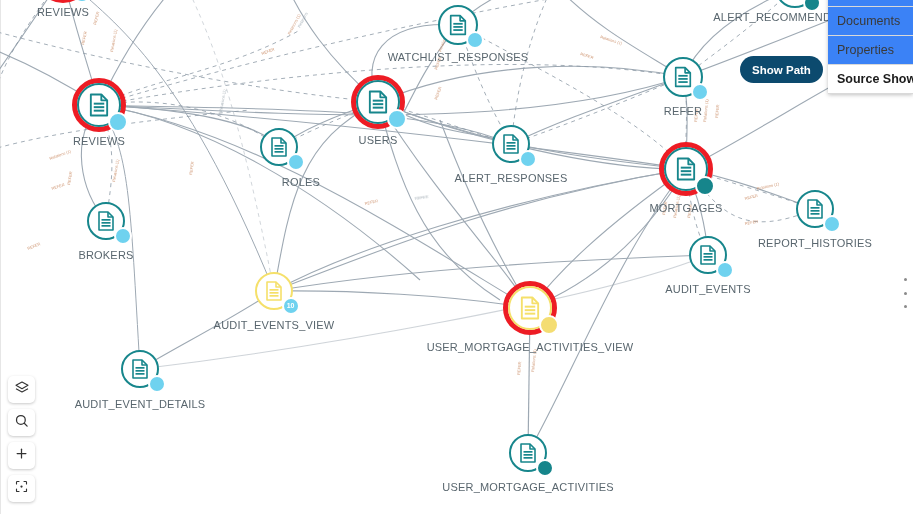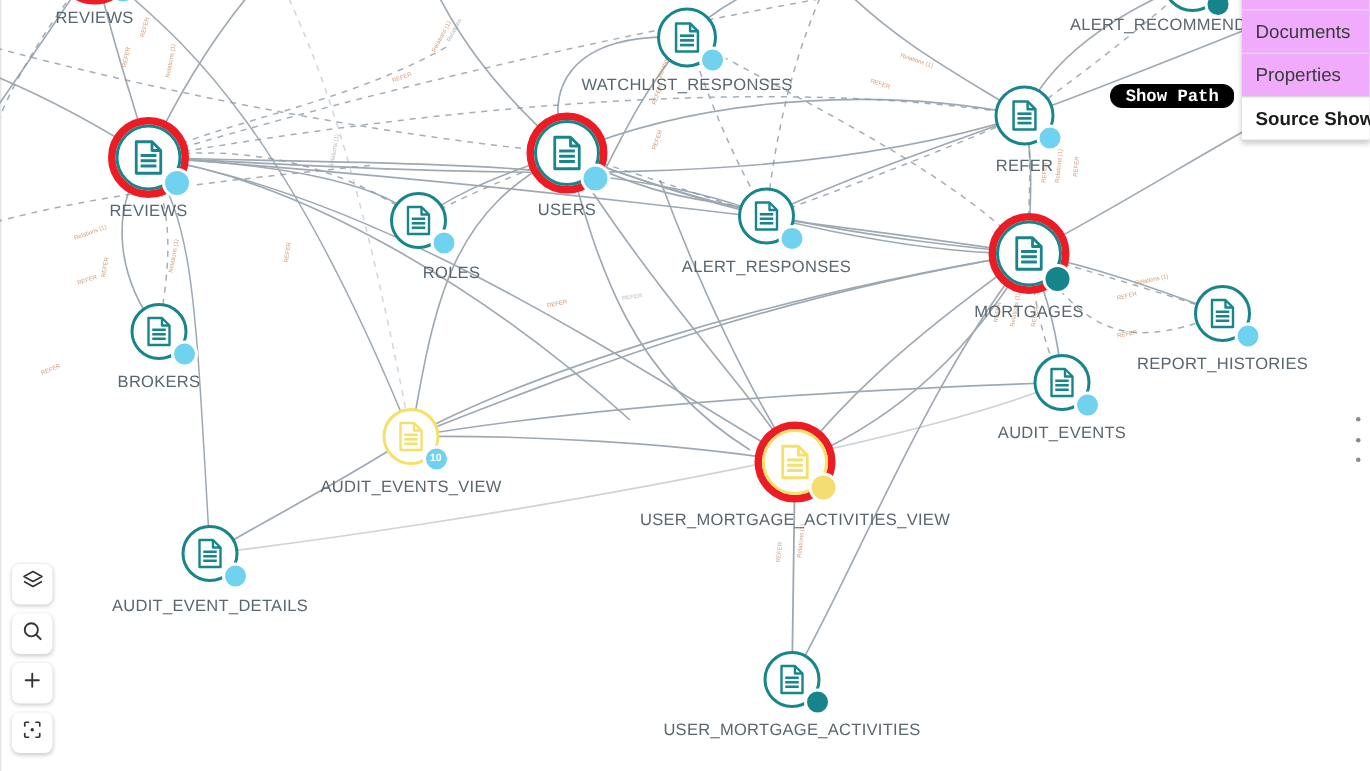--- a/index.html
+++ b/index.html
@@ -58,38 +58,38 @@
   
   #right-menu{
     position:absolute;right:0;top:-22px;width:85px;z-index:60;
     box-shadow:0 1px 4px rgba(0,0,0,.25);
     background:#f4f4f4;
   }
   .menu-item{
     height:29px;line-height:29px;
     padding:0 9px;
     font-size:12.5px;color:#3a3a3a;
-    background:#f0abfc;
+    background:#3b82f6;
     border-bottom:1px solid #d9d9d9;
     cursor:pointer;white-space:nowrap;
     box-sizing:border-box;
   }
   .menu-item.active{background:#ffffff;color:#1b1b1b;font-weight:bold;}
 
   
   .action-btn{
     position:absolute;z-index:50;
     border-radius:14px;
     color:#ffffff;font-size:11.5px;font-weight:bold;
     display:flex;align-items:center;justify-content:center;
     cursor:pointer;white-space:nowrap;
     font-family:"Liberation Sans", sans-serif;
   }
   #btn-callees{left:736px;top:21px;width:87px;height:27px;background:#0f7377;}
-  #btn-path{left:740px;top:56px;width:83px;height:16px;background:#000000;font-family:Liberation Mono, monospace;}
+  #btn-path{left:740px;top:56px;width:83px;height:27px;background:#0c4a6e;}
 
   
   #dots-handle{
     position:absolute;right:3px;top:278px;width:10px;height:30px;
     display:flex;flex-direction:column;align-items:center;justify-content:space-between;
     z-index:40;cursor:pointer;
   }
   #dots-handle i{display:block;width:3px;height:3px;border-radius:50%;background:#8a8a8a;}
 
   

